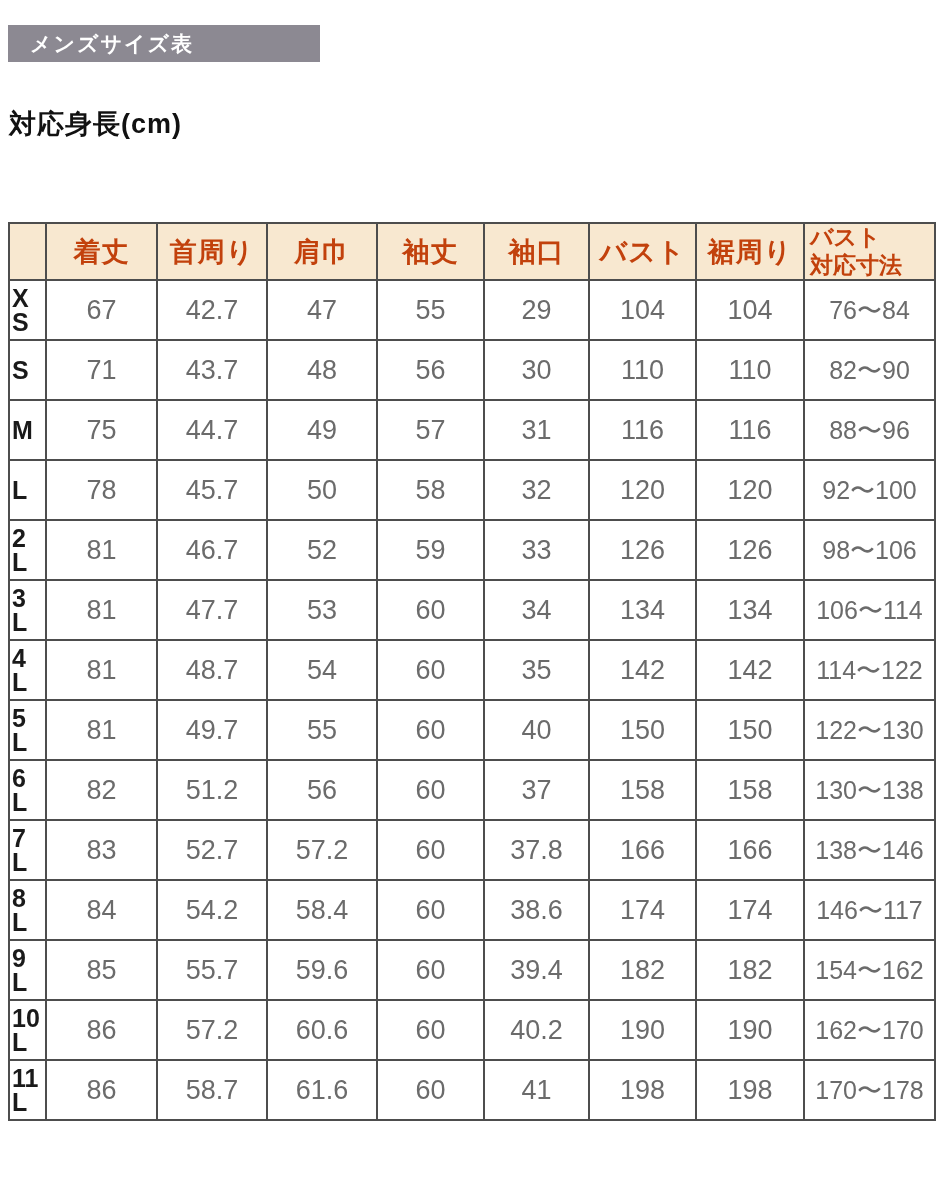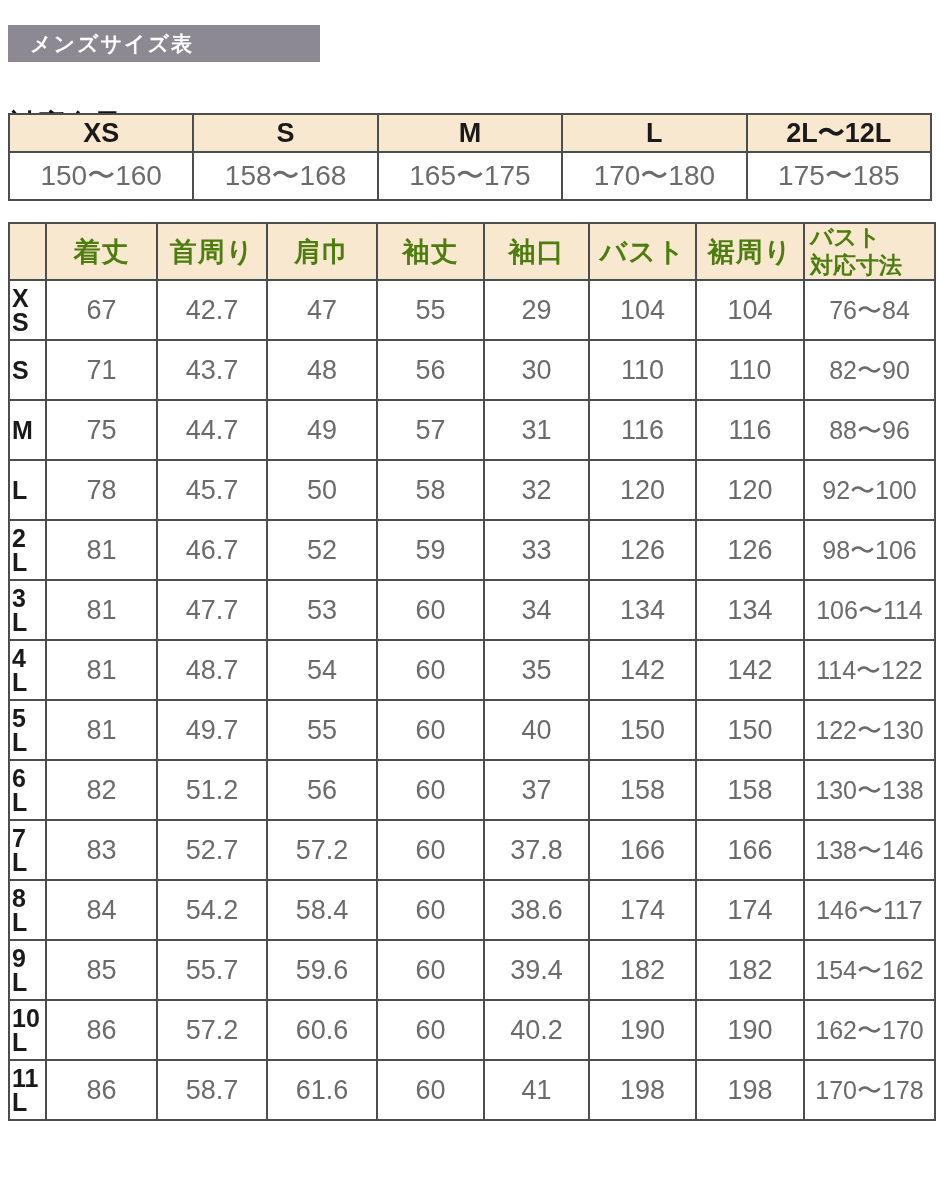--- a/index.html
+++ b/index.html
@@ -69,21 +69,21 @@
   .size-table {
     position: absolute;
     left: 8px; top: 222px;
     width: 926px;
   }
   .size-table thead th {
     background: #f8e8d0;
     height: 54px;
     font-size: 27px;
     font-weight: bold;
-    color: #4d7c0f;
+    color: #c2410c;
     text-align: center;
     letter-spacing: 1px;
   }
   .size-table thead th.corner { background: #f8e8d0; }
   .size-table thead th.bust-range-head {
     font-size: 23px;
     line-height: 1.2;
     white-space: pre-line;
     text-align: left;
     padding-left: 5px;
@@ -110,40 +110,20 @@
 </style>
 </head>
 <body>
 
 <div class="page">
 
   <div class="title-bar">メンズサイズ表</div>
 
   <div class="subtitle">対応身長(cm)</div>
 
-  <table class="height-table">
-    <thead>
-      <tr>
-        <th>XS</th>
-        <th>S</th>
-        <th>M</th>
-        <th>L</th>
-        <th>2L〜12L</th>
-      </tr>
-    </thead>
-    <tbody>
-      <tr>
-        <td>150〜160</td>
-        <td>158〜168</td>
-        <td>165〜175</td>
-        <td>170〜180</td>
-        <td>175〜185</td>
-      </tr>
-    </tbody>
-  </table>
 
   <table class="size-table">
     <colgroup>
       <col style="width:37px">
         <col style="width:111px">
         <col style="width:110px">
       <col style="width:110px">
         <col style="width:107px">
         <col style="width:105px">
       <col style="width:107px">

